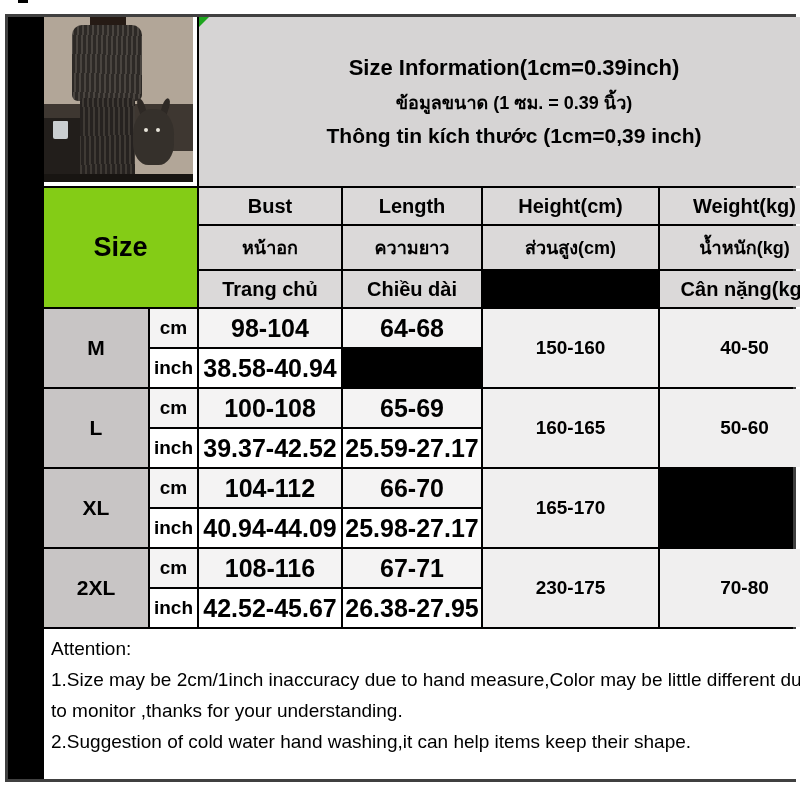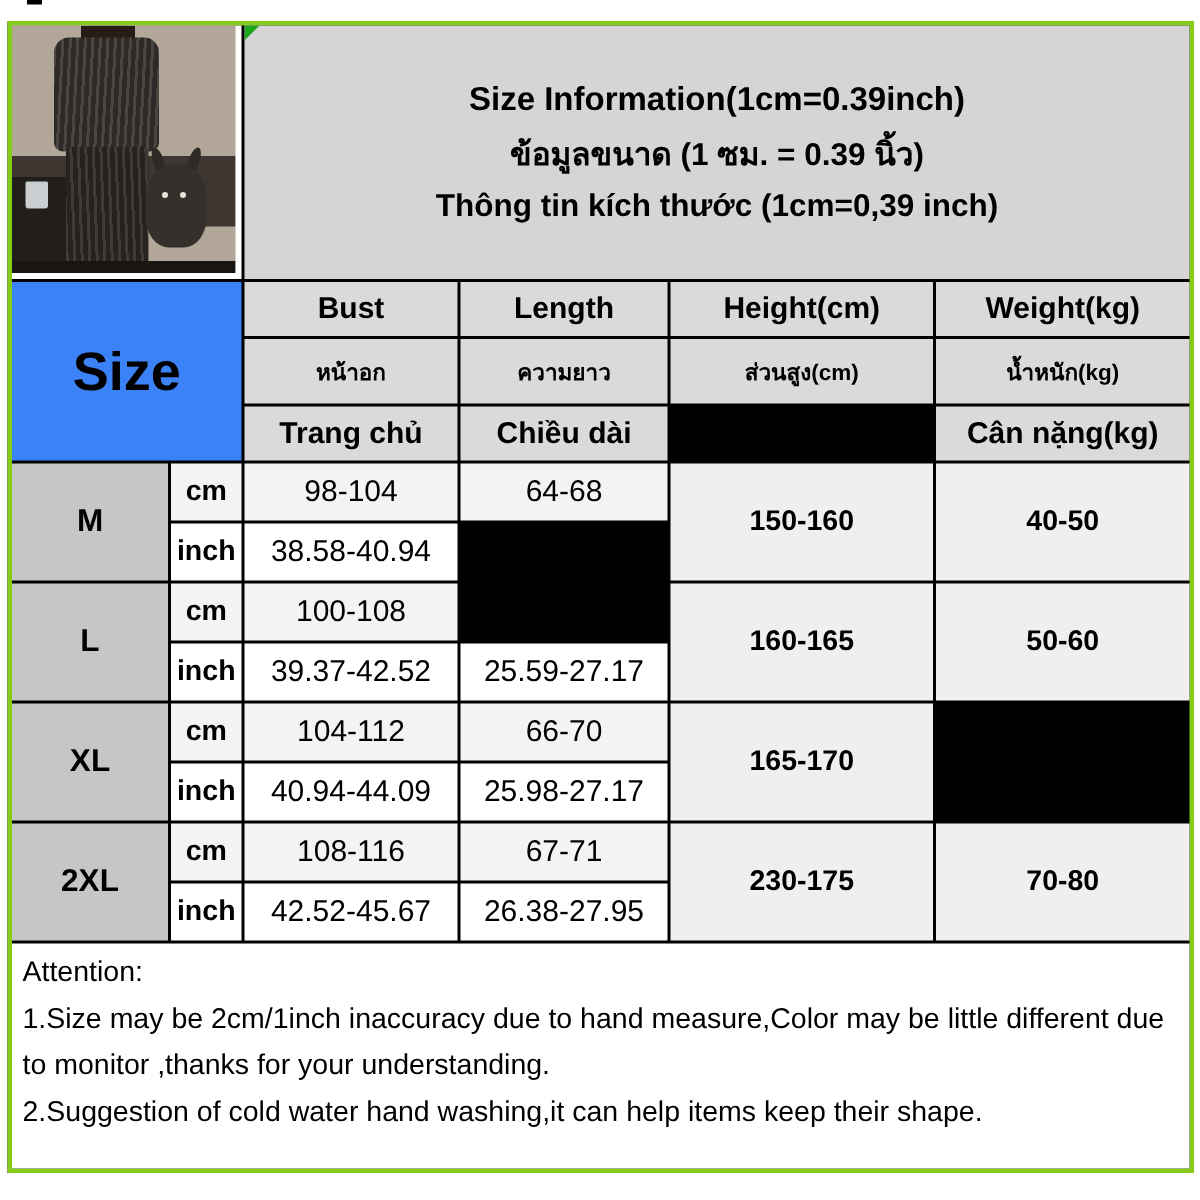--- a/index.html
+++ b/index.html
@@ -3,36 +3,37 @@
 <meta charset="utf-8">
 <style>
   html,body{margin:0;padding:0;}
   body{
     width:800px;height:800px;background:#ffffff;position:relative;
     font-family:"Liberation Sans","DejaVu Sans",sans-serif;color:#000;
   }
   .top-dash{position:absolute;left:18px;top:0;width:10px;height:3px;background:#000;}
   .sheet{
     position:absolute;left:5px;top:14px;width:791px;box-sizing:border-box;
-    border:3px solid #84cc16;background:#000;
+    border:3px solid #404040;background:#000;
     display:grid;gap:2px;
     grid-template-columns:104px 47px 142px 138px 175px 169px;
     grid-template-rows:169px 36px 43px 36px repeat(8,38px) 150px;
+    padding-left:36px;
   }
   .cell{
     display:flex;align-items:center;justify-content:center;text-align:center;
     background:#fff;overflow:hidden;
   }
   
   .title{
     background:#d6d4d4;flex-direction:column;gap:7px;position:relative;
     font-weight:700;
   }
   .title .t-en{font-size:22px;}
-  .title .t-th{font-size:21px;}
+  .title .t-th{font-size:18px;}
   .title .t-vi{font-size:21px;}
   .corner-marker{
     position:absolute;top:0;left:0;width:0;height:0;
     border-top:10px solid #1ea51e;border-right:10px solid transparent;
   }
   
   .photo{background:#fff;position:relative;padding:0;}
   .scene{position:absolute;left:0;top:0;right:4px;bottom:4px;background:#b2a698;overflow:hidden;}
   .scene div{position:absolute;}
   .ph-sofa{left:0;top:53%;width:100%;height:28%;background:#3e3731;}
@@ -41,27 +42,27 @@
   .ph-glass{left:6%;top:63%;width:10%;height:11%;background:#e8edf0;opacity:.85;border-radius:1px 1px 2px 2px;}
   .ph-hair{left:31%;top:0;width:24%;height:15%;background:#261b15;border-radius:0 0 45% 45%;}
   .ph-top{left:19%;top:5%;width:47%;height:46%;background:repeating-linear-gradient(93deg,#4a4540 0 2px,#2d2926 2px 5px);border-radius:10px 10px 6px 6px;}
   .ph-pants{left:24%;top:49%;width:37%;height:49%;background:repeating-linear-gradient(88deg,#3f3a35 0 2px,#262220 2px 5px);border-radius:4px;}
   .ph-ear-l{left:63%;top:49%;width:5%;height:11%;background:#2e2925;transform:rotate(-18deg);border-radius:50% 50% 0 0;}
   .ph-ear-r{left:79%;top:49%;width:5%;height:11%;background:#2e2925;transform:rotate(18deg);border-radius:50% 50% 0 0;}
   .ph-plush{left:60%;top:56%;width:27%;height:34%;background:#35302b;border-radius:45% 45% 38% 38%;}
   .ph-eye-l{left:67%;top:67%;width:4px;height:4px;background:#e8e4da;border-radius:50%;}
   .ph-eye-r{left:75%;top:67%;width:4px;height:4px;background:#e8e4da;border-radius:50%;}
   
-  .size-head{background:#3b82f6;font-size:36px;font-weight:700;}
+  .size-head{background:#84cc16;font-size:27px;font-weight:700;}
   .head{background:#dbd9d9;font-weight:700;font-size:20px;}
-  .head.th{font-size:15px;}
+  .head.th{font-size:18px;}
   
   .size-label{background:#c8c5c5;font-weight:700;font-size:21px;}
   .unit{font-weight:700;font-size:19px;}
-  .val{font-weight:400;font-size:20px;}
+  .val{font-weight:700;font-size:25px;}
   .cm-bg{background:#f4f3f3;}
   .inch-bg{background:#ffffff;}
   .merged{background:#f0efef;font-weight:700;font-size:19px;}
   
   .attention{
     background:#fff;flex-direction:column;align-items:flex-start;justify-content:flex-start;
     text-align:left;padding:4px 7px;font-size:19px;line-height:31px;font-weight:400;
   }
 </style>
 </head>
@@ -115,20 +116,21 @@
   <div class="cell val cm-bg" style="grid-column:3;grid-row:5">98-104</div>
   <div class="cell val cm-bg" style="grid-column:4;grid-row:5">64-68</div>
   <div class="cell merged" style="grid-column:5;grid-row:5/7">150-160</div>
   <div class="cell merged" style="grid-column:6;grid-row:5/7">40-50</div>
   <div class="cell unit inch-bg" style="grid-column:2;grid-row:6">inch</div>
   <div class="cell val inch-bg" style="grid-column:3;grid-row:6">38.58-40.94</div>
 
   <div class="cell size-label" style="grid-column:1;grid-row:7/9">L</div>
   <div class="cell unit cm-bg" style="grid-column:2;grid-row:7">cm</div>
   <div class="cell val cm-bg" style="grid-column:3;grid-row:7">100-108</div>
+  <div class="cell val cm-bg" style="grid-column:4;grid-row:7">65-69</div>
   <div class="cell merged" style="grid-column:5;grid-row:7/9">160-165</div>
   <div class="cell merged" style="grid-column:6;grid-row:7/9">50-60</div>
   <div class="cell unit inch-bg" style="grid-column:2;grid-row:8">inch</div>
   <div class="cell val inch-bg" style="grid-column:3;grid-row:8">39.37-42.52</div>
   <div class="cell val inch-bg" style="grid-column:4;grid-row:8">25.59-27.17</div>
 
   <div class="cell size-label" style="grid-column:1;grid-row:9/11">XL</div>
   <div class="cell unit cm-bg" style="grid-column:2;grid-row:9">cm</div>
   <div class="cell val cm-bg" style="grid-column:3;grid-row:9">104-112</div>
   <div class="cell val cm-bg" style="grid-column:4;grid-row:9">66-70</div>

